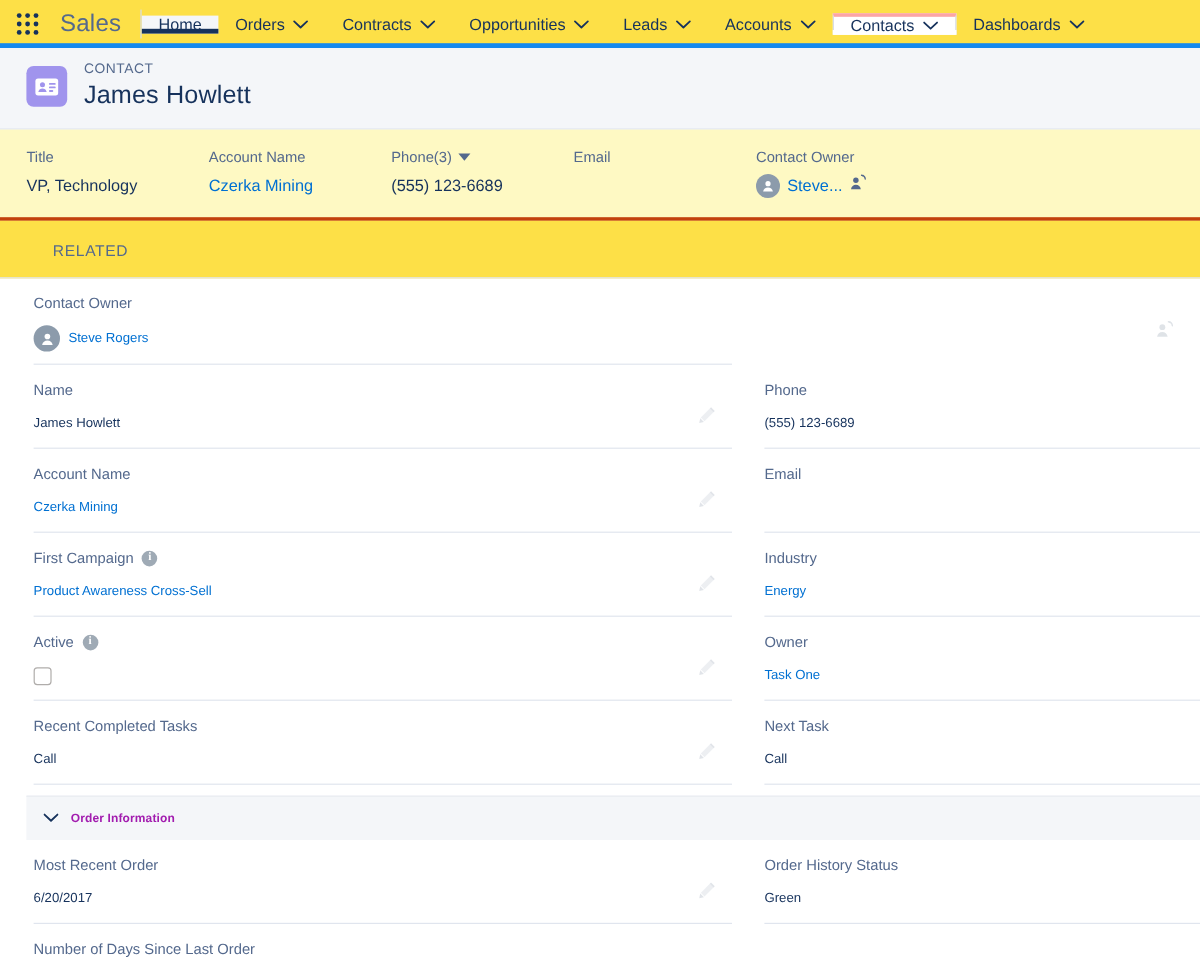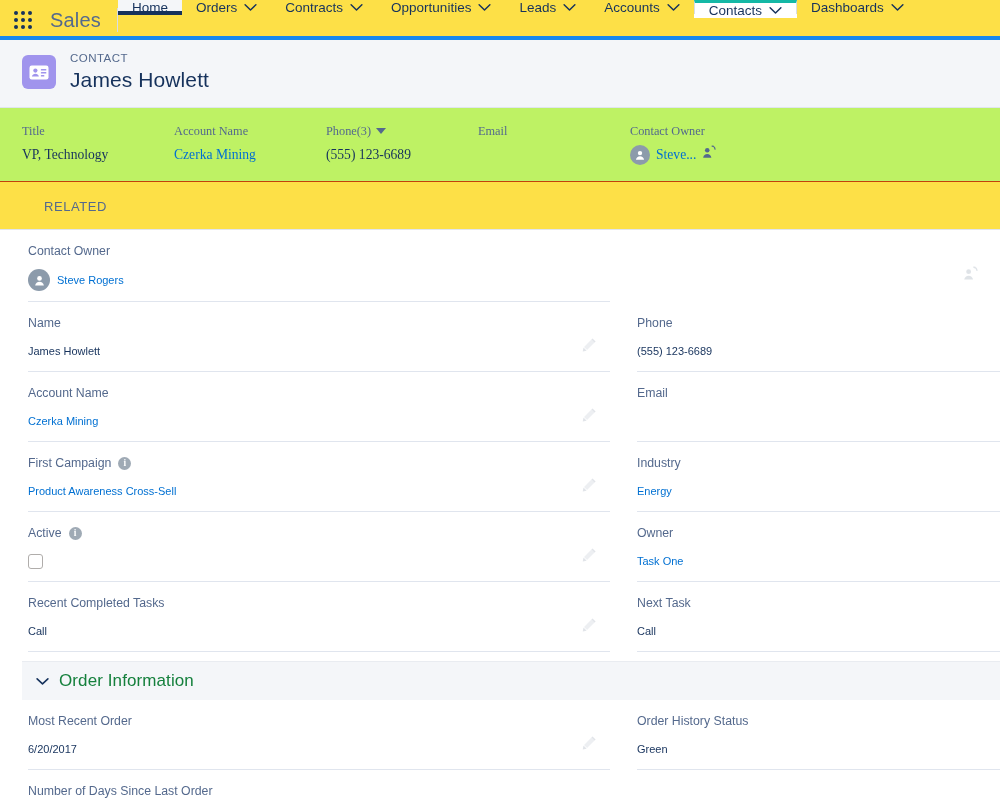--- a/index.html
+++ b/index.html
@@ -59,21 +59,21 @@
     letter-spacing: .2px;
   }
   .nav-divider {
     width: 1px;
     background: #d8dde6;
     margin: 8px 0;
     flex: 0 0 1px;
   }
   .nav-items {
     display: flex;
-    align-items: flex-start;
+    align-items: center;
     flex: 1 1 auto;
     overflow: hidden;
   }
   .nav-item {
     position: relative;
     display: flex;
     align-items: center;
     gap: 7px;
     padding: 0 14px;
     font-size: 13.5px;
@@ -91,21 +91,21 @@
     position: absolute;
     left: 0; right: 0; bottom: 0;
     height: 4px;
     background: #16325c;
     z-index: 3;
   }
   .nav-item.selected {
     background: #ffffff;
     border-left: 1px solid #d8dde6;
     border-right: 1px solid #d8dde6;
-    border-top: 3px solid #14b8a6;
+    border-top: 3px solid #fca5a5;
     margin-top: 0;
   }
   .nav-item.selected::after {
     content: "";
     position: absolute;
     left: -1px; right: -1px; bottom: 0;
     height: 4px;
     background: #ffffff;
     z-index: 4;
   }
@@ -142,25 +142,24 @@
   .record-titles .rec-name {
     font-size: 21px;
     color: #16325c;
     font-weight: 400;
     line-height: 26px;
     letter-spacing: .1px;
   }
 
   
   .highlights {
-    background: #bef264;
+    background: #fef9c3;
     display: flex;
     padding: 14px 0 16px 22px;
-    border-bottom: 1px solid #c2410c;
-    font-family: Liberation Serif, serif;
+    border-bottom: 3px solid #c2410c;
   }
   .hl-field { width: 152px; padding-right: 10px; }
   .hl-field.wide { width: 200px; }
   .hl-label {
     font-size: 12.3px;
     color: #54698d;
     line-height: 18px;
     margin-bottom: 5px;
     display: flex;
     align-items: center;
@@ -320,23 +319,23 @@
     display: flex;
     align-items: center;
     gap: 10px;
     background: #f4f6f9;
     margin: 9px 0 0 22px;
     padding: 9px 0 9px 14px;
     cursor: pointer;
     border-top: 1px solid #e9ecf1;
   }
   .section-header .sec-title {
-    font-size: 17px;
-    color: #15803d;
-    font-weight: 400;
+    font-size: 10px;
+    color: #a21caf;
+    font-weight: 700;
     letter-spacing: .1px;
   }
 </style>
 </head>
 <body>
 
 <div class="global-nav">
   <div class="app-launcher">
     <div class="waffle">
       <i></i>

